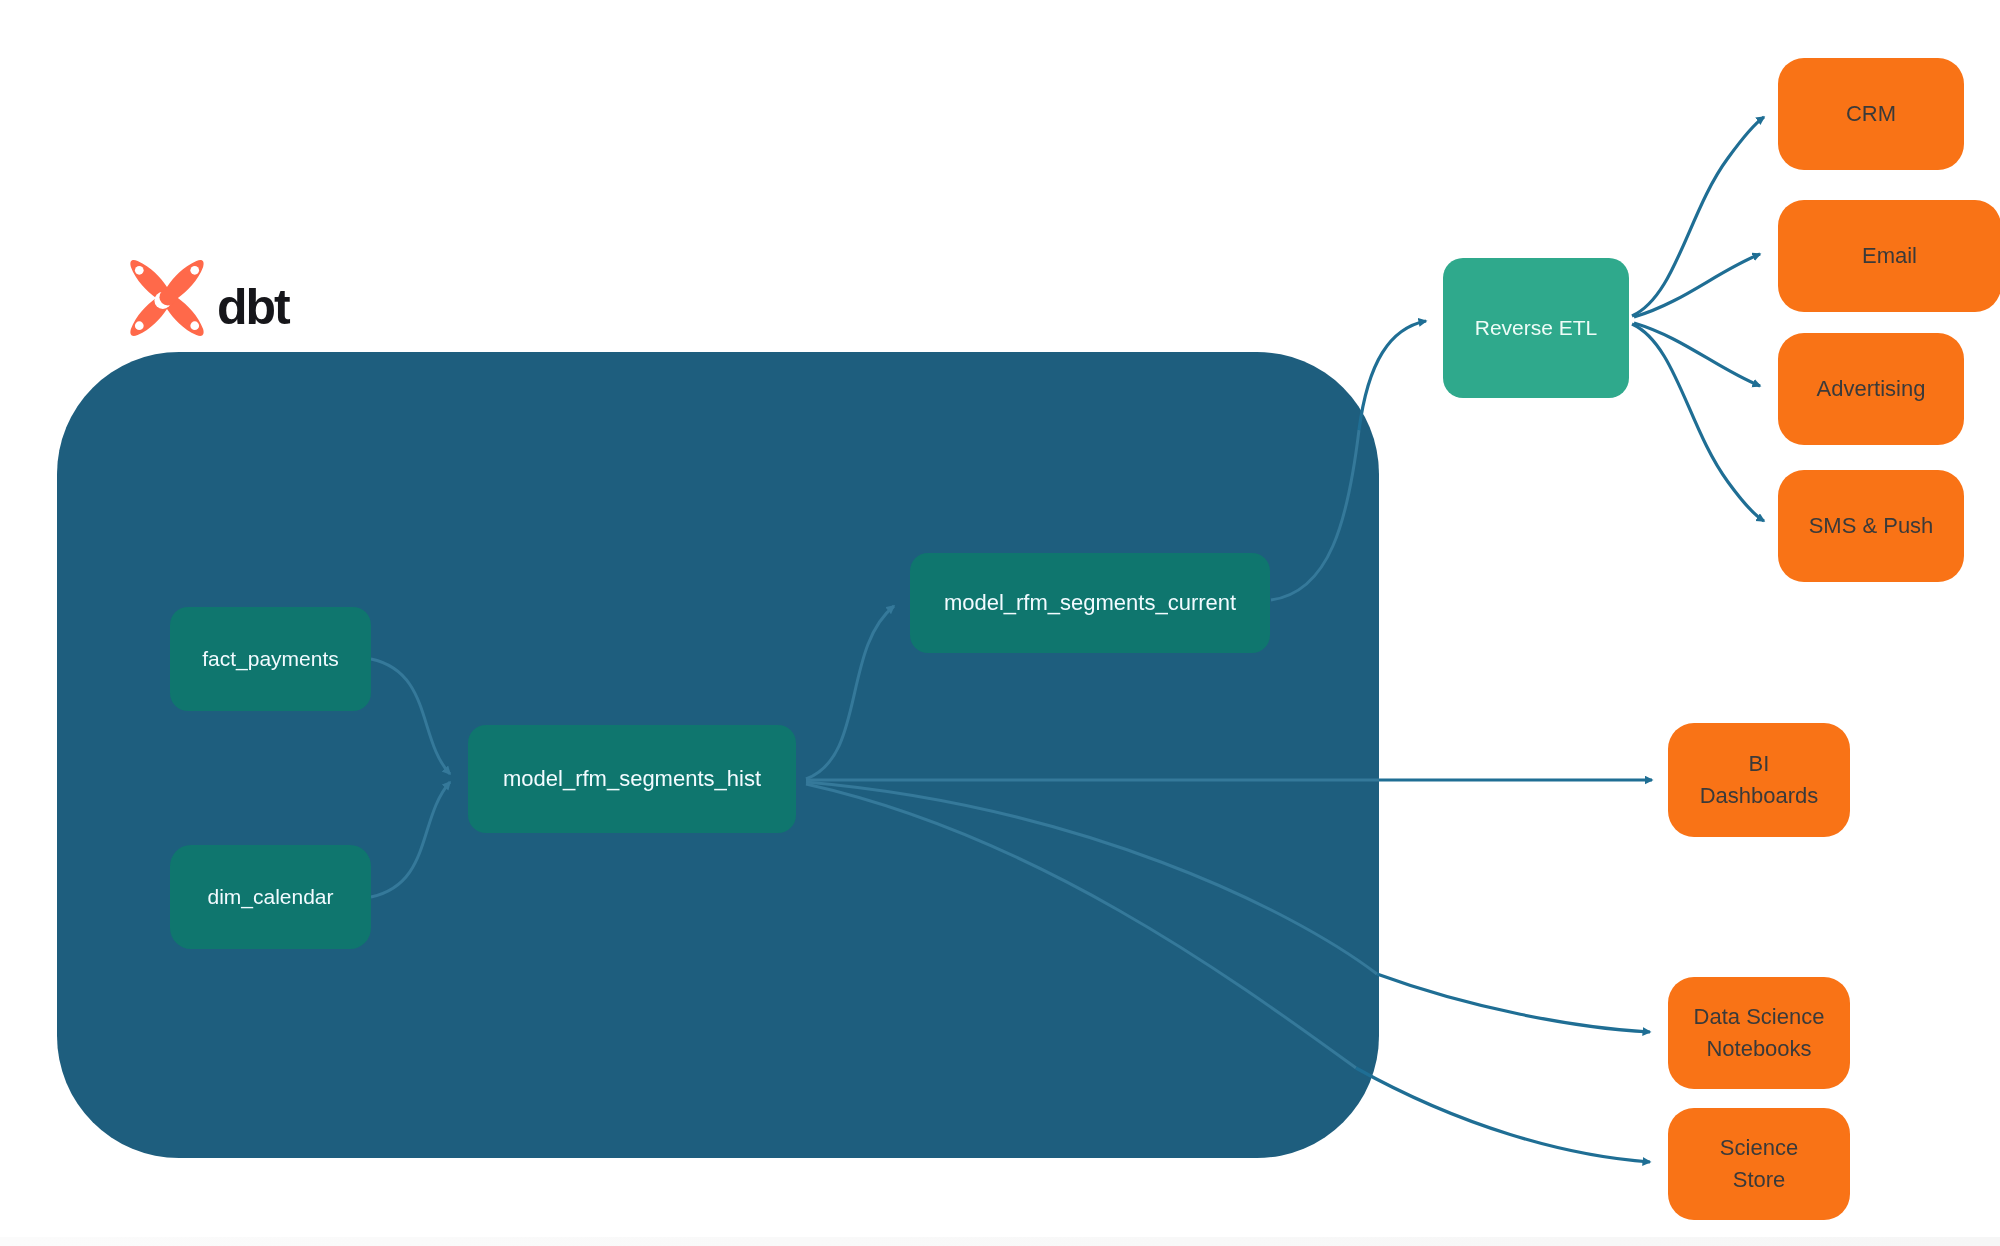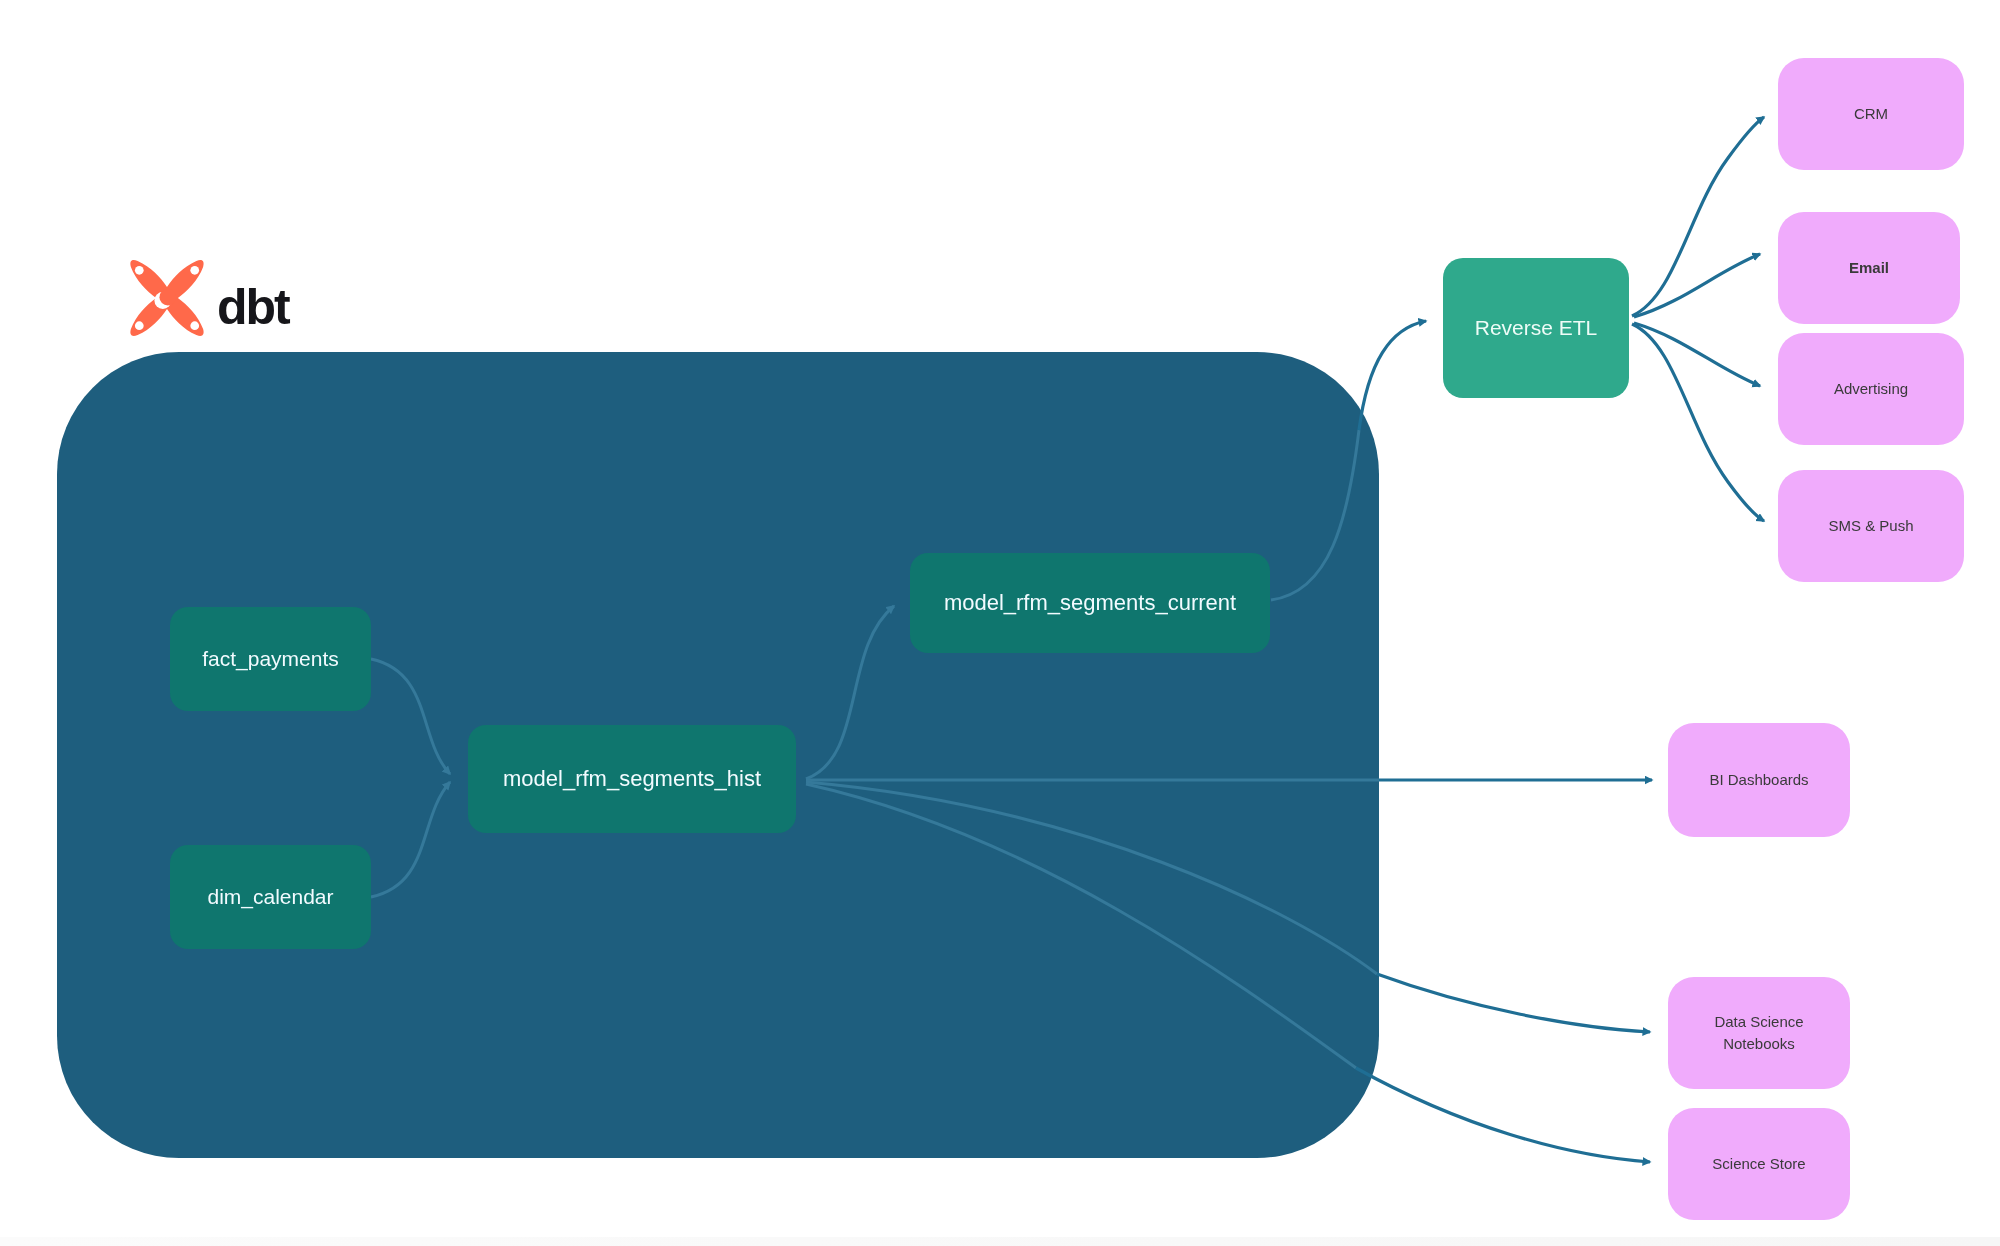--- a/index.html
+++ b/index.html
@@ -24,30 +24,30 @@
     position:absolute;display:flex;align-items:center;justify-content:center;
     text-align:center;box-sizing:border-box;
   }
   .node-model{
     background:#0f766e;color:#f2fbff;border-radius:18px;font-size:21px;
   }
   .node-activation{
     background:#2FA98C;color:#eefcf7;border-radius:20px;font-size:21px;
   }
   .node-dest{
-    background:#f0abfc;color:#3a3a3a;border-radius:26px;font-size:15px;
+    background:#f97316;color:#3a3a3a;border-radius:26px;font-size:22px;
     line-height:1.45;padding:0 24px;
   }
   .n-fact{left:170px;top:607px;width:201px;height:104px;}
-  .n-dim{left:170px;top:845px;width:201px;height:104px;}
+  .n-dim{left:170px;top:845px;width:201px;height:104px;border-radius:21px;}
   .n-hist{left:468px;top:725px;width:328px;height:108px;font-size:22px;}
   .n-current{left:910px;top:553px;width:360px;height:100px;font-size:22px;}
   .n-retl{left:1443px;top:258px;width:186px;height:140px;}
   .n-crm{left:1778px;top:58px;width:186px;height:112px;}
-  .n-email{left:1778px;top:212px;width:182px;height:112px;font-weight:bold;}
+  .n-email{left:1778px;top:200px;width:223px;height:112px;}
   .n-adv{left:1778px;top:333px;width:186px;height:112px;}
   .n-sms{left:1778px;top:470px;width:186px;height:112px;}
   .n-bi{left:1668px;top:723px;width:182px;height:114px;}
   .n-ds{left:1668px;top:977px;width:182px;height:112px;}
   .n-fs{left:1668px;top:1108px;width:182px;height:112px;}
   .bottom-strip{
     position:absolute;left:0;bottom:0;width:2000px;height:9px;
     background:linear-gradient(90deg,#fbfbfb,#f6f6f6);
   }
 </style>

